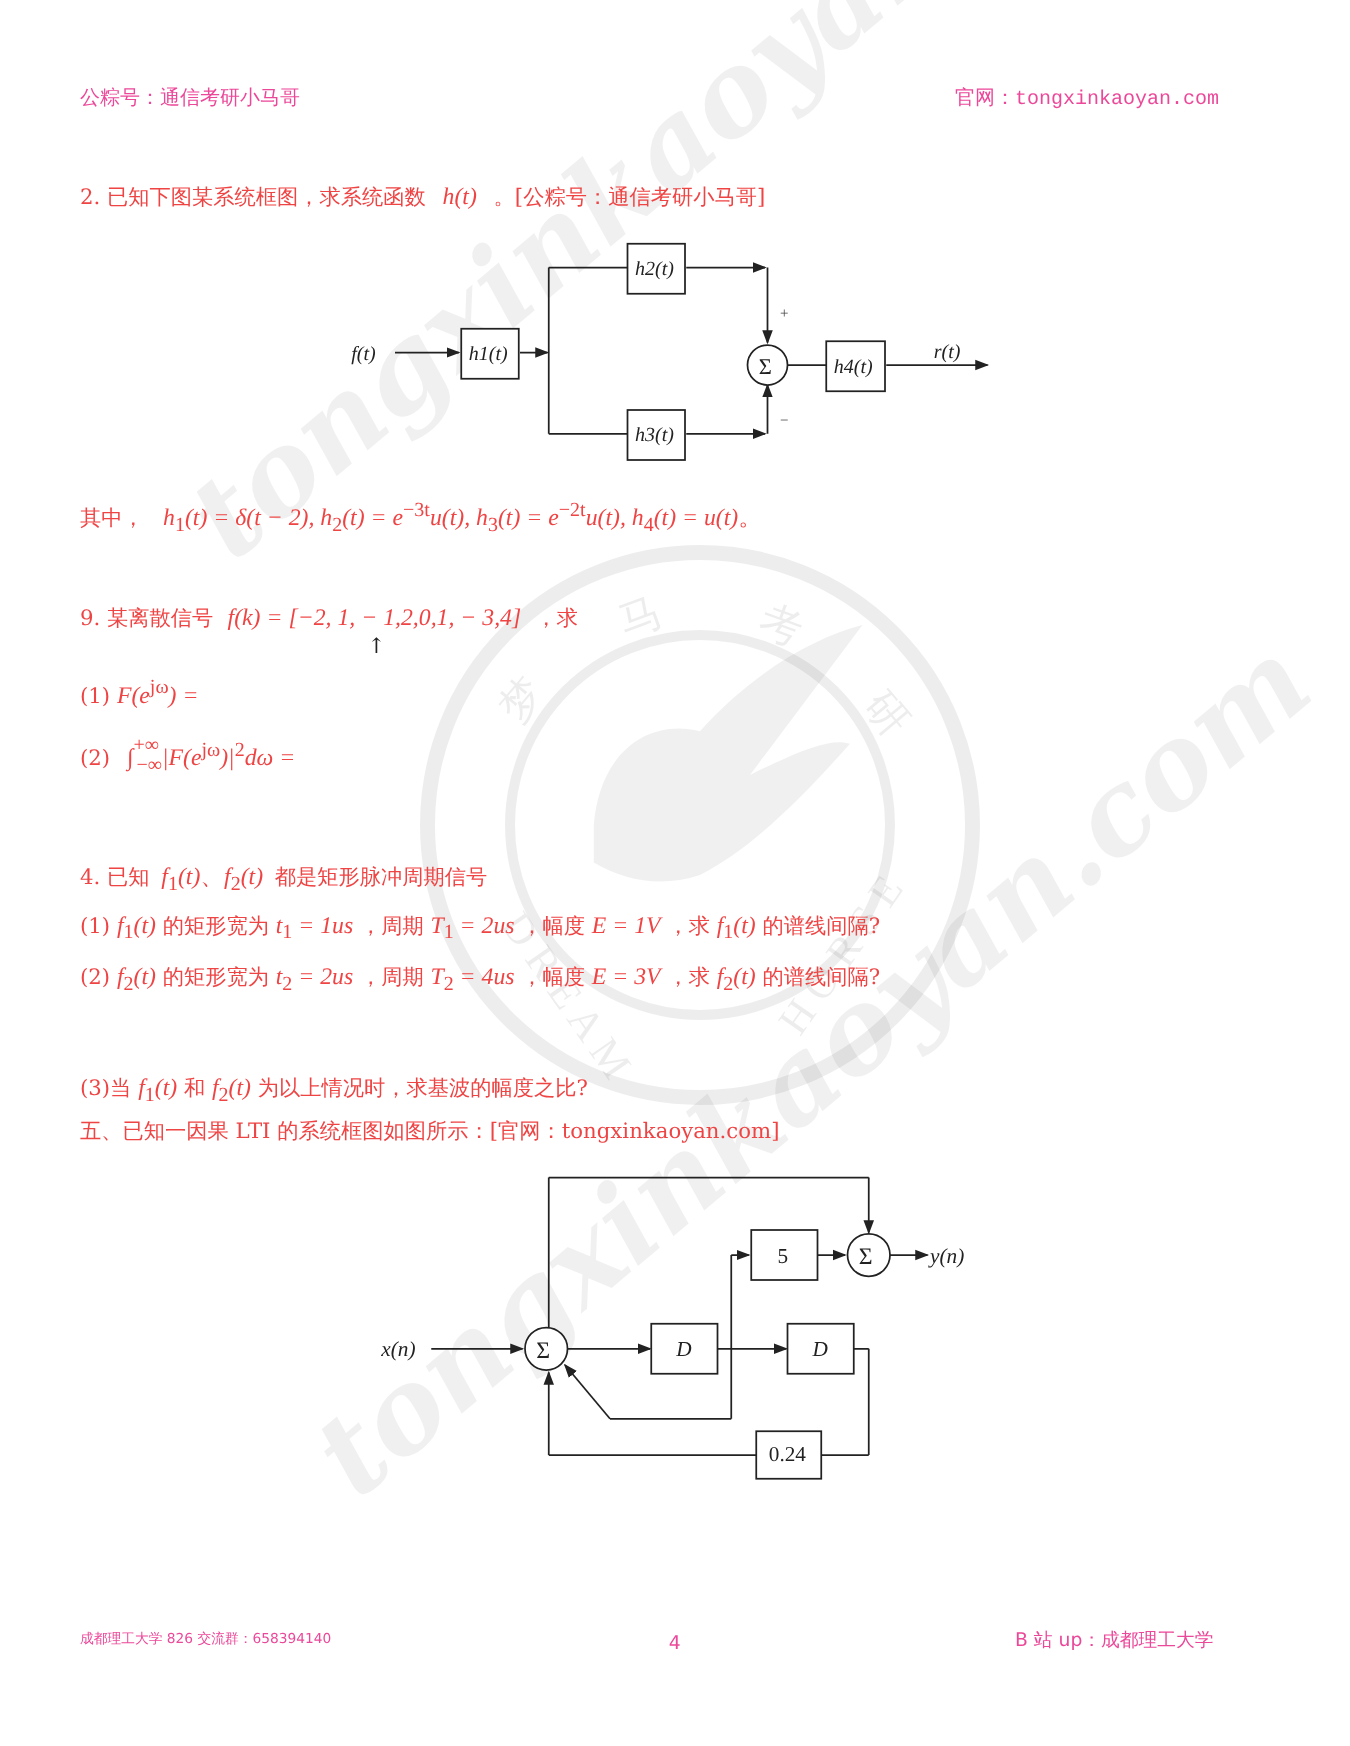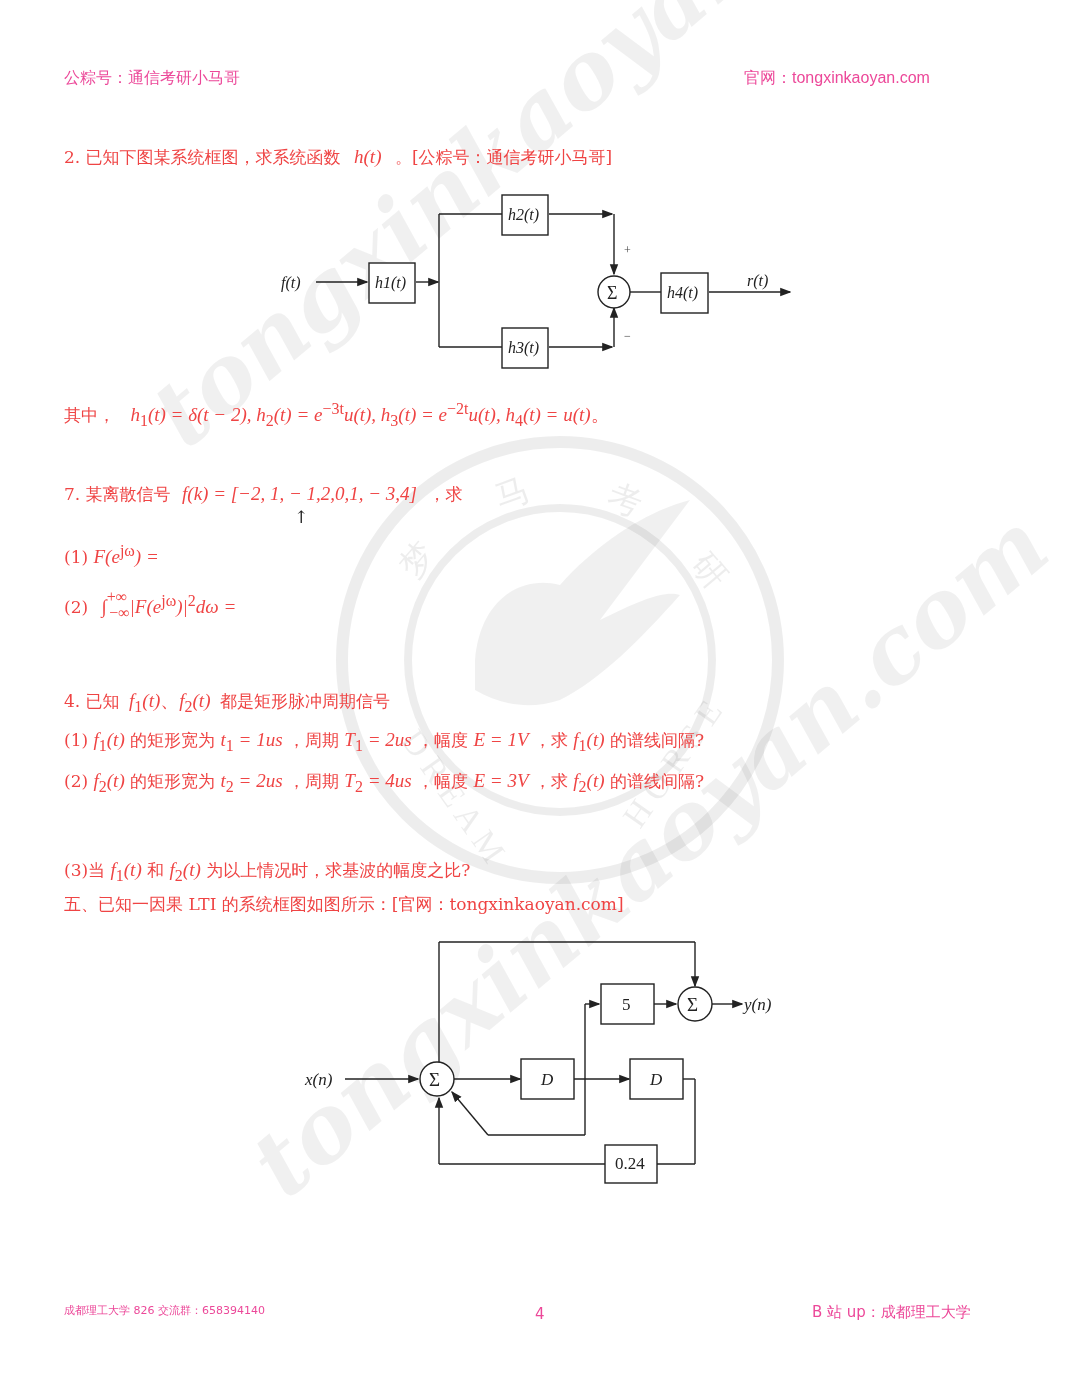--- a/index.html
+++ b/index.html
@@ -30,21 +30,21 @@
     <text x="415" y="580" font-size="34" fill="rgba(0,0,0,0.07)" transform="rotate(-50 415 580)">梦</text>
     <text x="500" y="510" font-size="34" fill="rgba(0,0,0,0.07)" transform="rotate(-20 500 510)">马</text>
     <text x="605" y="505" font-size="34" fill="rgba(0,0,0,0.07)" transform="rotate(20 605 505)">考</text>
     <text x="690" y="565" font-size="34" fill="rgba(0,0,0,0.07)" transform="rotate(50 690 565)">研</text>
     <text x="400" y="740" font-size="34" fill="rgba(0,0,0,0.07)" font-family="DejaVu Sans" transform="rotate(55 400 740)">D R E A M</text>
     <text x="640" y="830" font-size="34" fill="rgba(0,0,0,0.07)" font-family="DejaVu Sans" transform="rotate(-55 640 830)">H O R S E</text>
   </svg>
 </div>
 
 <div class="abs hdr" style="left:64px;top:68px;">公粽号：通信考研小马哥</div>
-<div class="abs hdr mono" style="left:744px;top:68px;font-family:Liberation Sans, sans-serif;font-size:16px;text-align:right;">
+<div class="abs hdr mono" style="left:764px;top:68px;font-family:Liberation Mono, monospace;font-size:16px;text-align:right;">
   <span>官网：tongxinkaoyan.com</span>
 </div>
 
 <div class="abs txt" style="left:64px;top:146px;">
   <span>2. 已知下图某系统框图，求系统函数</span>
   <span class="m" style="margin:0 8px;">h(t)</span>
   <span>。[公粽号：通信考研小马哥]</span>
 </div>
 
 <svg width="1080" height="200" style="position:absolute;left:0;top:185px;">
@@ -85,21 +85,21 @@
   <text x="624" y="69" font-size="12" fill="#444">+</text>
   <text x="624" y="155" font-size="12" fill="#444">−</text>
 </svg>
 
 <div class="abs txt" style="left:64px;top:400px;">
   <span>其中，</span>
   <span class="m" style="margin-left:10px;">h<sub>1</sub>(t) = δ(t − 2), h<sub>2</sub>(t) = e<sup>−3t</sup>u(t), h<sub>3</sub>(t) = e<sup>−2t</sup>u(t), h<sub>4</sub>(t) = u(t)<span class="mr">。</span></span>
 </div>
 
 <div class="abs txt" style="left:64px;top:483px;">
-  <span>7. 某离散信号</span>
+  <span>9. 某离散信号</span>
   <span class="m" style="margin:0 6px;">f(k) = [−2, 1, − 1,2,0,1, − 3,4]</span>
   <span>，求</span>
 </div>
 <div class="abs" style="left:294px;top:507px;font-size:17px;">↑</div>
 
 <div class="abs txt" style="left:64px;top:542px;">
   <span>(1)</span>
   <span class="m" style="margin-left:0;">F(e<sup>jω</sup>) =</span>
 </div>
 <div class="abs txt" style="left:64px;top:592px;">

